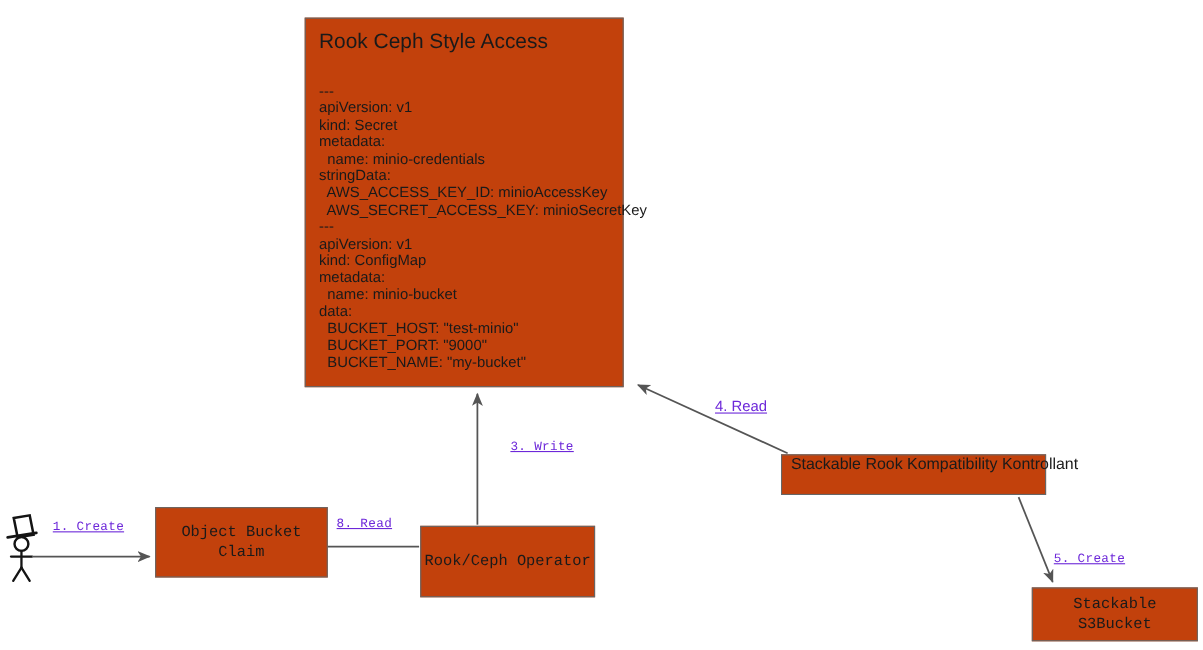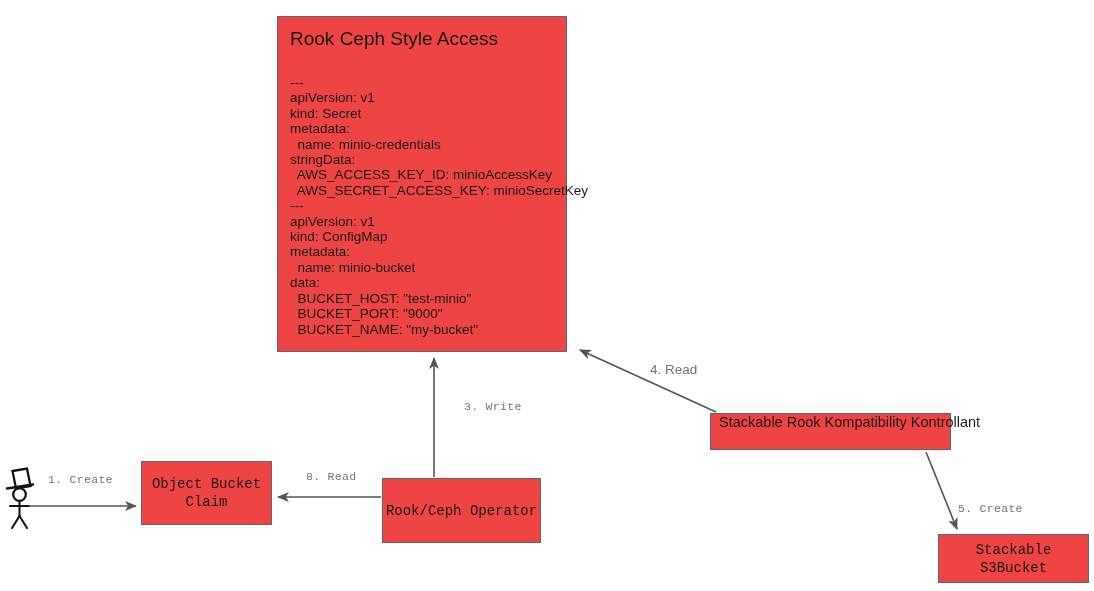--- a/index.html
+++ b/index.html
@@ -13,21 +13,21 @@
     height: 591px;
     background: #ffffff;
     overflow: hidden;
     font-family: "Liberation Sans", sans-serif;
   }
 
   
   .box {
     position: absolute;
     box-sizing: border-box;
-    background: #ef4444;
+    background: #c2410c;
     border: 1px solid #666666;
   }
 
   .yaml-box {
     left: 277px;
     top: 16px;
     width: 290px;
     height: 336px;
     padding: 10px 12px 0 12px;
   }
@@ -60,32 +60,33 @@
     color: #1a1a1a;
     white-space: pre-line;
   }
   .sans-label {
     font-family: "Liberation Sans", sans-serif;
     font-size: 14.5px;
     color: #1a1a1a;
     white-space: nowrap;
   }
 
-  .obc-box  { left: 141px; top: 461px; width: 131px; height: 64px; align-items: center; }
+  .obc-box  { left: 141px; top: 461px; width: 157px; height: 64px; align-items: center; }
   .op-box   { left: 382px; top: 478px; width: 159px; height: 65px; }
   .krk-box  { left: 710px; top: 413px; width: 241px; height: 37px;
               display: flex; align-items: flex-start; justify-content: flex-start;
               padding-left: 8px; box-sizing: border-box; }
   .s3-box   { left: 938px; top: 534px; width: 151px; height: 49px; }
 
   
   .arrow-label {
     position: absolute;
-    color: #737373;
+    color: #6d28d9;
     white-space: nowrap;
+    text-decoration: underline;
   }
   .lbl-mono {
     font-family: "Liberation Mono", "DejaVu Sans Mono", monospace;
     font-size: 11.5px;
     letter-spacing: 0.3px;
   }
   .lbl-sans {
     font-family: "Liberation Sans", sans-serif;
     font-size: 13.5px;
   }

